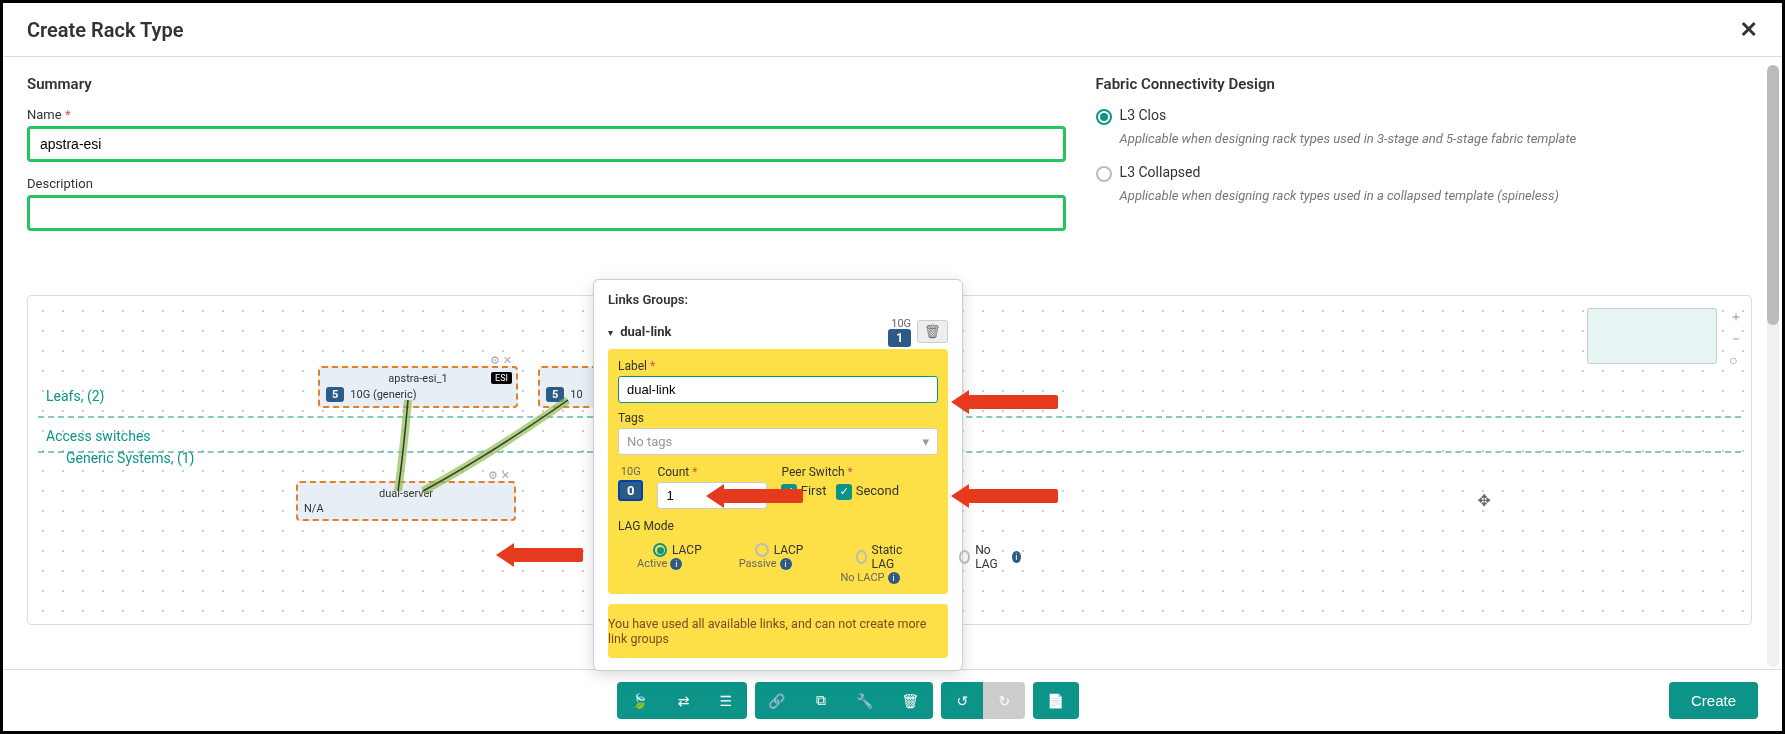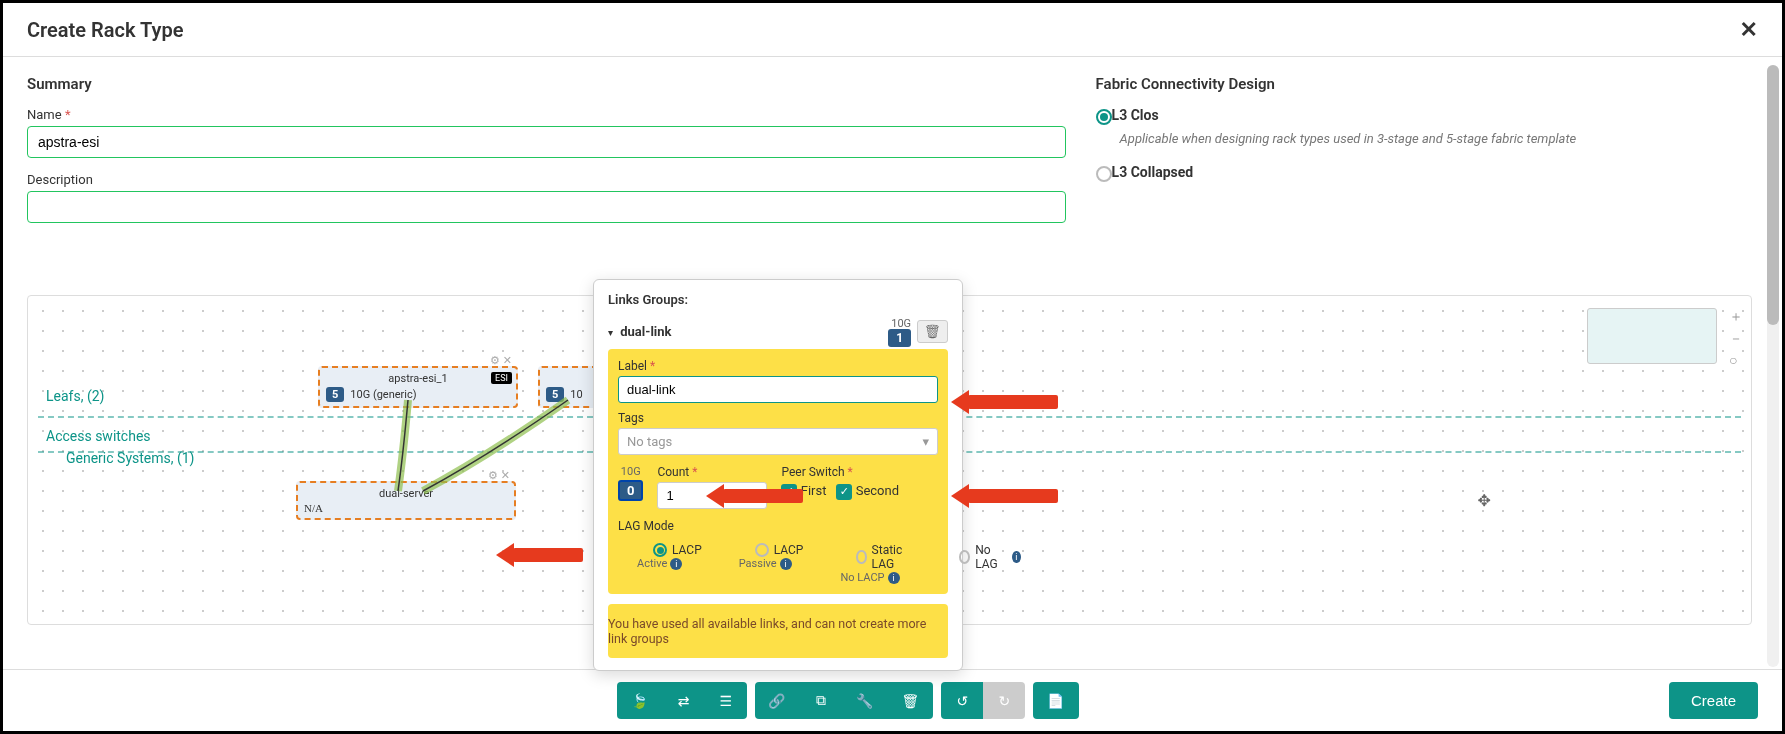--- a/index.html
+++ b/index.html
@@ -7,22 +7,22 @@
 .modal { border: 3px solid #000; width: 1785px; height: 734px; position: relative; overflow: hidden; }
 .modal-header { display: flex; justify-content: space-between; align-items: center; padding: 14px 24px; border-bottom: 1px solid #ddd; }
 .modal-header h2 { font-size: 20px; font-weight: 600; }
 .close-x { font-size: 22px; cursor: pointer; font-weight: bold; }
 .modal-body { display: flex; padding: 18px 24px 0 24px; gap: 30px; }
 .left-col { flex: 0 0 60%; }
 .right-col { flex: 1; }
 .section-title { font-weight: 600; margin-bottom: 14px; font-size: 15px; }
 .form-label { font-size: 13px; margin-bottom: 4px; display: block; }
 .req { color: #d9534f; }
-.text-input { width: 100%; border: 1px solid #22c55e; border-radius: 4px; padding: 7px 10px; font-size: 14px; margin-bottom: 14px; }
-.radio-row { display: flex; align-items: flex-start; margin-bottom: 6px; font-weight: bold; }
+.text-input { width: 100%; border: 3px solid #22c55e; border-radius: 4px; padding: 7px 10px; font-size: 14px; margin-bottom: 14px; }
+.radio-row { display: flex; align-items: flex-start; gap: 8px; margin-bottom: 6px; }
 .radio-dot { width: 16px; height: 16px; border: 2px solid #0d9488; border-radius: 50%; display: flex; align-items: center; justify-content: center; margin-top: 2px; flex-shrink: 0; }
 .radio-dot.checked::after { content: ""; width: 8px; height: 8px; background: #0d9488; border-radius: 50%; }
 .radio-dot.unchecked { border-color: #bbb; }
 .radio-label { font-size: 14px; }
 .radio-desc { font-style: italic; color: #777; font-size: 13px; margin-left: 24px; margin-bottom: 18px; }
 .canvas-wrap { position: absolute; left: 24px; right: 30px; top: 292px; height: 330px; border: 1px solid #ddd; border-radius: 4px; background-image: radial-gradient(#ccc 1px, transparent 1px); background-size: 20px 20px; background-position: 5px 5px; }
 .row-label { position: absolute; left: 18px; color: #0d9488; font-size: 14px; }
 .dash-line { position: absolute; left: 10px; right: 10px; border-top: 2px dashed #0d9488; opacity: 0.5; }
 .node { position: absolute; border: 2px dashed #e67e22; border-radius: 4px; background: #e8eef5; padding: 4px 6px; font-size: 11px; }
 .node-header { text-align: center; font-size: 11px; }
@@ -96,20 +96,21 @@
       <div class="section-title">Fabric Connectivity Design</div>
       <div class="radio-row">
         <div class="radio-dot checked"></div>
         <span class="radio-label">L3 Clos</span>
       </div>
       <div class="radio-desc">Applicable when designing rack types used in 3-stage and 5-stage fabric template</div>
       <div class="radio-row">
         <div class="radio-dot unchecked"></div>
         <span class="radio-label">L3 Collapsed</span>
       </div>
+      <div class="radio-desc">Applicable when designing rack types used in a collapsed template (spineless)</div>
     </div>
   </div>
 
   <div class="canvas-wrap">
     <div class="row-label" style="top: 92px;">Leafs, (2)</div>
     <div class="dash-line" style="top: 120px;"></div>
     <div class="row-label" style="top: 132px;">Access switches</div>
     <div class="dash-line" style="top: 155px;"></div>
     <div class="row-label" style="top: 154px; margin-left: 20px;">Generic Systems, (1)</div>
 
@@ -140,21 +141,21 @@
         <span>10</span>
       </div>
     </div>
 
     <div class="node" style="left: 268px; top: 185px; width: 220px;">
       <div class="node-icons">
           <span>⚙</span>
           <span>✕</span>
         </div>
       <div class="node-header">dual-server</div>
-      <div class="node-body" style="justify-content: space-between; font-family: Liberation Serif, serif;">
+      <div class="node-body" style="justify-content: space-between;">
         <span>N/A</span>
       </div>
     </div>
 
     <div class="minimap"></div>
     <div class="zoom-ctrl">
       <span>＋</span>
       <span>－</span>
       <span>○</span>
     </div>

